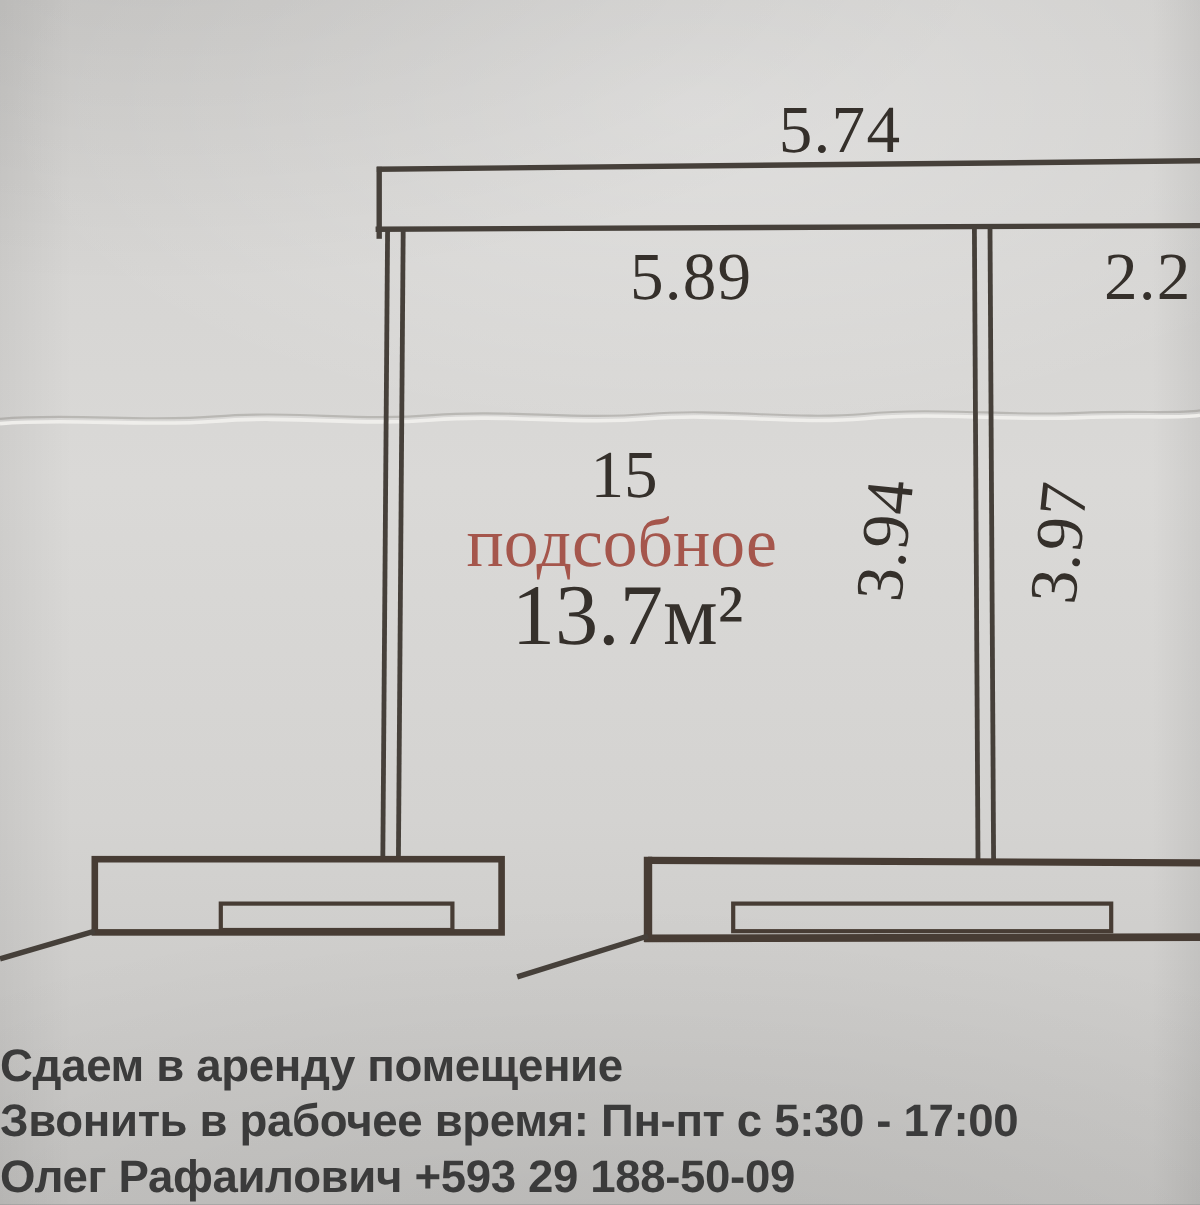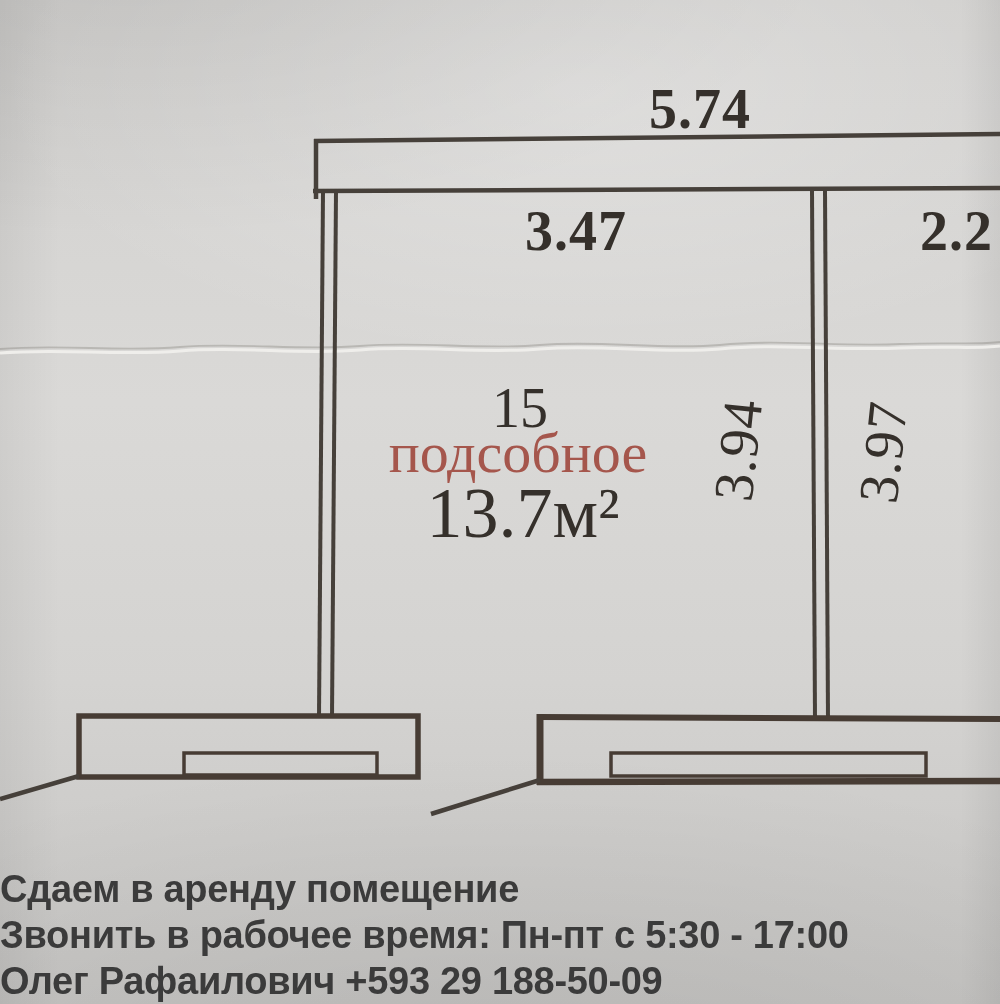--- a/index.html
+++ b/index.html
@@ -11,24 +11,24 @@
       radial-gradient(1500px 700px at 50% 118%, rgba(0,0,0,0.10), transparent 62%),
       linear-gradient(90deg, rgba(0,0,0,0.05) 0%, transparent 6%, transparent 96%, rgba(0,0,0,0.06) 100%),
       linear-gradient(180deg, #d0cfcd 0%, #d6d5d3 22%, #dad9d7 40%, #d4d3d1 68%, #cbcac8 88%, #c6c5c3 100%);
     font-family:"Liberation Serif","DejaVu Serif",serif;
   }
   #plan-svg{position:absolute;left:0;top:0;}
   .dim{
     position:absolute;color:#35302b;font-size:56px;line-height:1;
     letter-spacing:1px;white-space:nowrap;
   }
-  .dim.centered{transform:translateX(-50%);font-weight:bold;}
+  .dim.centered{transform:translateX(-50%);}
   .dim.vert{transform:translate(-50%,-50%) rotate(-84deg);transform-origin:center;}
   .room-label{position:absolute;transform:translateX(-50%);white-space:nowrap;line-height:1;}
-  #room-number{color:#35302b;font-size:56px;margin-top:12px;}
+  #room-number{color:#35302b;font-size:56px;}
   #room-name{color:#a5564c;font-size:58px;}
   #room-area{color:#35302b;font-size:72px;}
   #ad{
     position:absolute;left:0;right:0;top:866px;text-align:left;
     font-family:"Liberation Sans","DejaVu Sans",sans-serif;
     font-weight:bold;font-size:38px;line-height:46px;color:#3b3b3b;
     letter-spacing:-0.3px;white-space:nowrap;
   }
 </style>
 </head>
@@ -58,23 +58,23 @@
     <line x1="540" y1="714" x2="540" y2="785" stroke="#473c34" stroke-width="7"></line>
     <line x1="537" y1="782" x2="1002" y2="781" stroke="#473c34" stroke-width="6.5"></line>
     <rect x="611" y="753" width="315" height="23" fill="none" stroke="#473c34" stroke-width="3.5"></rect>
 
     <line x1="0" y1="799" x2="79" y2="776" stroke="#46403a" stroke-width="4.5"></line>
     <line x1="431" y1="814" x2="540" y2="780" stroke="#46403a" stroke-width="4.5"></line>
   </svg>
 
   <div class="dim centered" style="left:700px;top:81px;">5.74</div>
 
-  <div class="dim centered" style="left:576px;top:203px;">3.47</div>
+  <div class="dim centered" style="left:576px;top:203px;">5.89</div>
 
-  <div class="dim" style="left:920px;top:203px;font-weight:bold;">2.2</div>
+  <div class="dim" style="left:920px;top:203px;">2.2</div>
 
   <div class="dim vert" style="left:738px;top:450px;">3.94</div>
 
   <div class="dim vert" style="left:883px;top:452px;">3.97</div>
 
   <div class="room-label" id="room-number" style="left:520px;top:368px;">15</div>
 
   <div class="room-label" id="room-name" style="left:518px;top:424px;">подсобное</div>
 
   <div class="room-label" id="room-area" style="left:523px;top:477px;">13.7м²</div>

